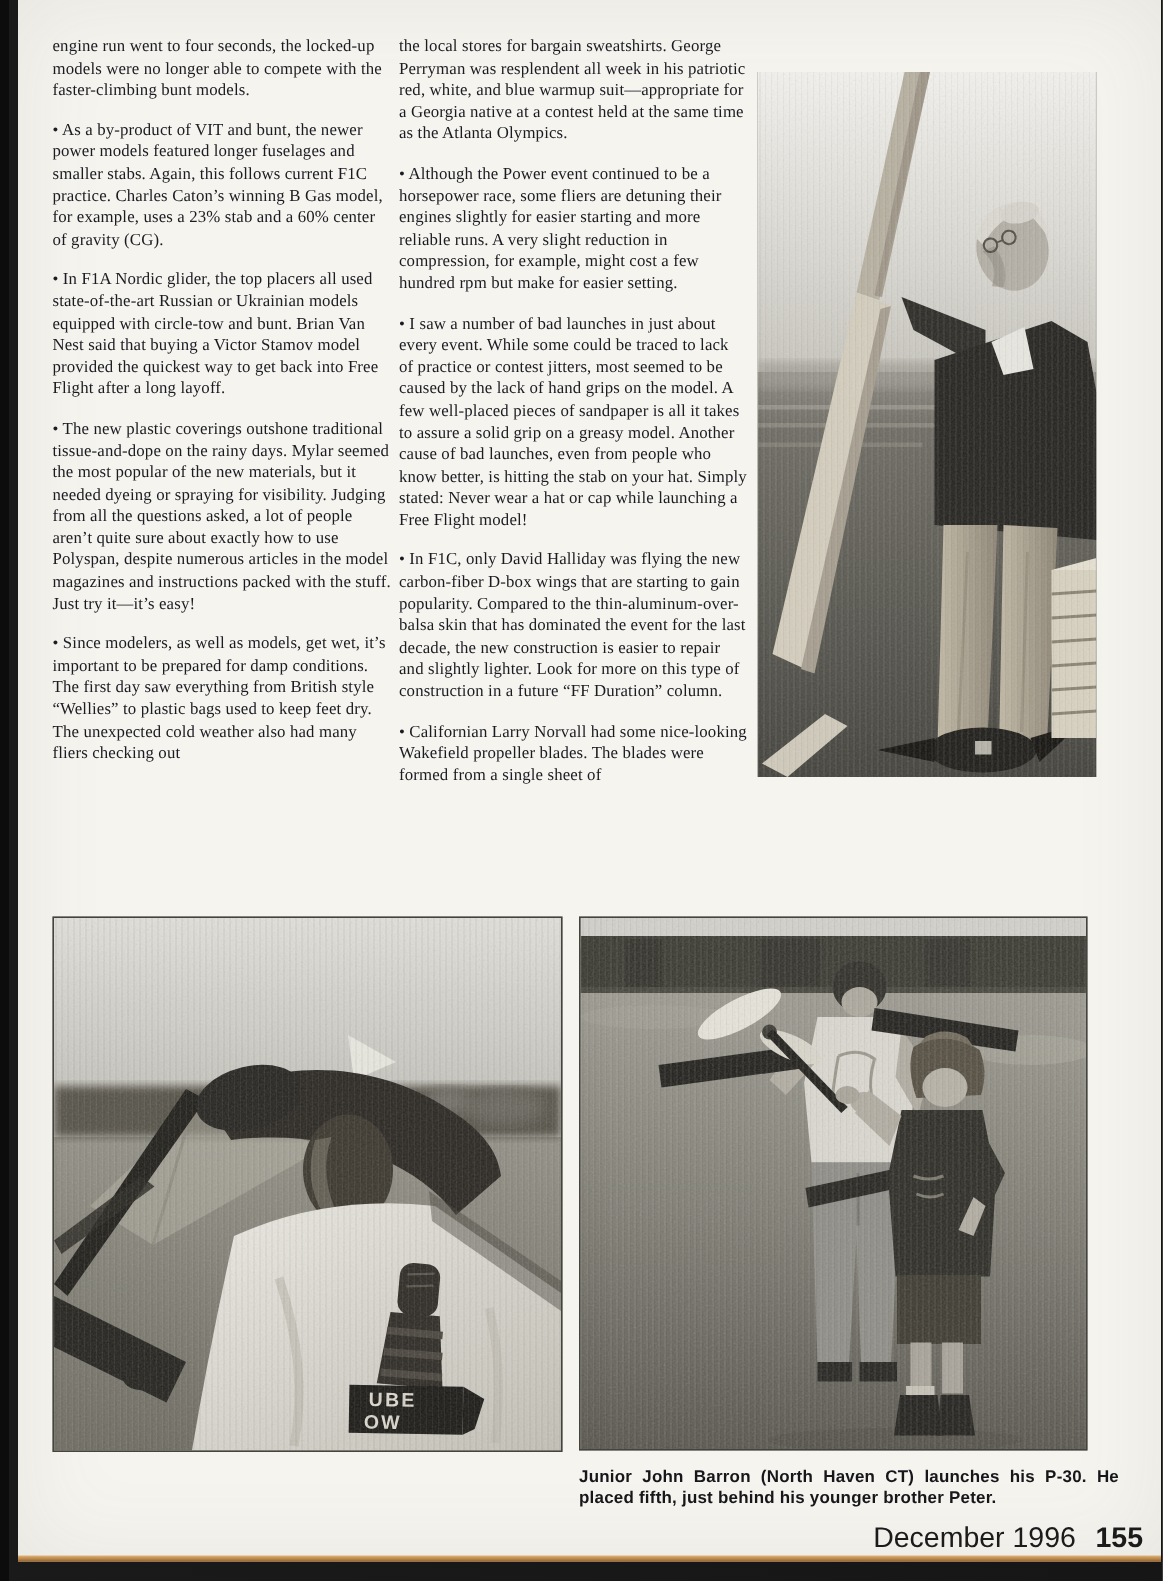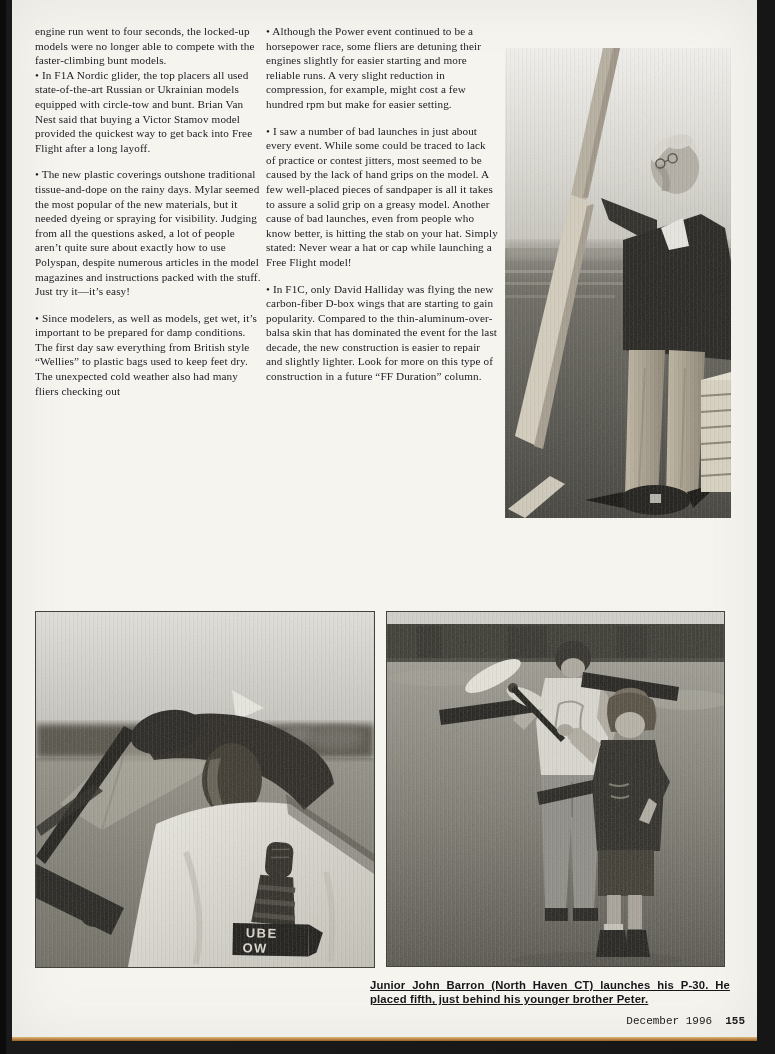--- a/index.html
+++ b/index.html
@@ -1,42 +1,42 @@
 <!DOCTYPE html>
 <html><head>
 <meta charset="utf-8">
 <style>
   html,body{margin:0;padding:0;background:#101010;}
   .stage{position:relative;width:775px;height:1054px;background:linear-gradient(90deg,#0c0c0c 0 6px,#1a1a1a 0 14px,#161616);overflow:hidden;
          font-family:"Liberation Serif", serif;}
   .page{position:absolute;left:12px;top:0;width:745px;height:1041px;background:#f5f4ef;
-        box-shadow:inset 0 0 60px rgba(120,110,90,0.10);}
+        box-shadow:inset 0 0 60px rgba(120,110,90,0.10);padding-left:17px;}
   .page-bottom-edge{position:absolute;left:0;bottom:0;width:100%;height:4px;
         background:linear-gradient(180deg,#e0b477,#9a6327);}
   .col{position:absolute;width:226px;color:#1b1b22;font-size:11.2px;line-height:14.6px;
        letter-spacing:0.1px;text-align:left;}
   .col-left{left:23px;top:24px;}
   .col-right{left:254px;top:24px;width:232px;}
   .para{margin:0;}
   .para + .para{margin-top:12px;}
-  .para.flush{margin-top:0;}
+  .para.flush{margin-top:12px;}
   .photo{position:absolute;overflow:hidden;background:#9a988f;}
   .photo svg{display:block;width:100%;height:100%;}
   .photo::after{content:"";position:absolute;inset:0;pointer-events:none;
       background:repeating-linear-gradient(90deg,rgba(255,255,255,0.05) 0 1px,rgba(20,20,20,0.04) 1px 2px,rgba(0,0,0,0) 2px 4px);}
   .photo-tr{left:493px;top:48px;width:226px;height:470px;}
   .photo-bl{left:23px;top:611px;width:338px;height:355px;border:1px solid #44433d;}
   .photo-br{left:374px;top:611px;width:337px;height:354px;border:1px solid #44433d;}
   .caption{position:absolute;font-family:"Liberation Sans", sans-serif;font-weight:bold;
       font-size:11.3px;line-height:14.4px;color:#17171b;text-align:justify;letter-spacing:0.15px;}
   .caption-tr{left:492px;top:527px;width:245px;}
   .caption-bl{left:23px;top:978px;width:344px;}
-  .caption-br{left:358px;top:978px;width:360px;text-decoration:underline;}
-  .footer{position:absolute;right:12px;top:1015px;font-family:Liberation Mono, monospace;
-      font-size:11px;color:#1b1b1b;}
+  .caption-br{left:374px;top:978px;width:360px;}
+  .footer{position:absolute;right:12px;top:1015px;font-family:Liberation Sans, sans-serif;
+      font-size:19px;color:#1b1b1b;}
   .footer .pagenum{font-weight:bold;margin-left:13px;}
   .defs-holder{position:absolute;width:0;height:0;overflow:hidden;}
 </style>
 </head>
 <body>
 
 <div class="stage">
 
   <svg class="defs-holder" aria-hidden="true">
     <defs>
@@ -81,29 +81,32 @@
           <stop offset="0.5" stop-color="#7d7b71"></stop>
           <stop offset="1" stop-color="#57554d"></stop>
       </linearGradient>
     </defs>
   </svg>
 
   <div class="page">
 
     <div class="col col-left">
       <p class="para">engine run went to four seconds, the locked-up models were no longer able to compete with the faster-climbing bunt models.</p>
+      <p class="para">• As a by-product of VIT and bunt, the newer power models featured longer fuselages and smaller stabs. Again, this follows current F1C practice. Charles Caton’s winning B Gas model, for example, uses a 23% stab and a 60% center of gravity (CG).</p>
       <p class="para flush">• In F1A Nordic glider, the top placers all used state-of-the-art Russian or Ukrainian models equipped with circle-tow and bunt. Brian Van Nest said that buying a Victor Stamov model provided the quickest way to get back into Free Flight after a long layoff.</p>
       <p class="para">• The new plastic coverings outshone traditional tissue-and-dope on the rainy days. Mylar seemed the most popular of the new materials, but it needed dyeing or spraying for visibility. Judging from all the questions asked, a lot of people aren’t quite sure about exactly how to use Polyspan, despite numerous articles in the model magazines and instructions packed with the stuff. Just try it—it’s easy!</p>
       <p class="para">• Since modelers, as well as models, get wet, it’s important to be prepared for damp conditions. The first day saw everything from British style “Wellies” to plastic bags used to keep feet dry. The unexpected cold weather also had many fliers checking out</p>
     </div>
 
     <div class="col col-right">
+      <p class="para">the local stores for bargain sweatshirts. George Perryman was resplendent all week in his patriotic red, white, and blue warmup suit—appropriate for a Georgia native at a contest held at the same time as the Atlanta Olympics.</p>
       <p class="para">• Although the Power event continued to be a horsepower race, some fliers are detuning their engines slightly for easier starting and more reliable runs. A very slight reduction in compression, for example, might cost a few hundred rpm but make for easier setting.</p>
       <p class="para">• I saw a number of bad launches in just about every event. While some could be traced to lack of practice or contest jitters, most seemed to be caused by the lack of hand grips on the model. A few well-placed pieces of sandpaper is all it takes to assure a solid grip on a greasy model. Another cause of bad launches, even from people who know better, is hitting the stab on your hat. Simply stated: Never wear a hat or cap while launching a Free Flight model!</p>
       <p class="para">• In F1C, only David Halliday was flying the new carbon-fiber D-box wings that are starting to gain popularity. Compared to the thin-aluminum-over-balsa skin that has dominated the event for the last decade, the new construction is easier to repair and slightly lighter. Look for more on this type of construction in a future “FF Duration” column.</p>
+      <p class="para">• Californian Larry Norvall had some nice-looking Wakefield propeller blades. The blades were formed from a single sheet of</p>
     </div>
 
     <figure class="photo photo-tr" style="margin:0;">
       <svg viewBox="0 0 226 470" preserveAspectRatio="none">
         <rect x="0" y="0" width="226" height="215" fill="url(#skyTR)"></rect>
         <rect x="0" y="200" width="226" height="270" fill="url(#fieldTR)"></rect>
         <rect x="0" y="193" width="226" height="18" fill="#9d9a91" opacity="0.7" filter="url(#blur3)"></rect>
         <rect x="0" y="222" width="150" height="3" fill="#a9a69c" opacity="0.55"></rect>
         <rect x="0" y="234" width="130" height="3" fill="#a3a096" opacity="0.45"></rect>
         <rect x="0" y="247" width="110" height="3" fill="#9b988e" opacity="0.4"></rect>

